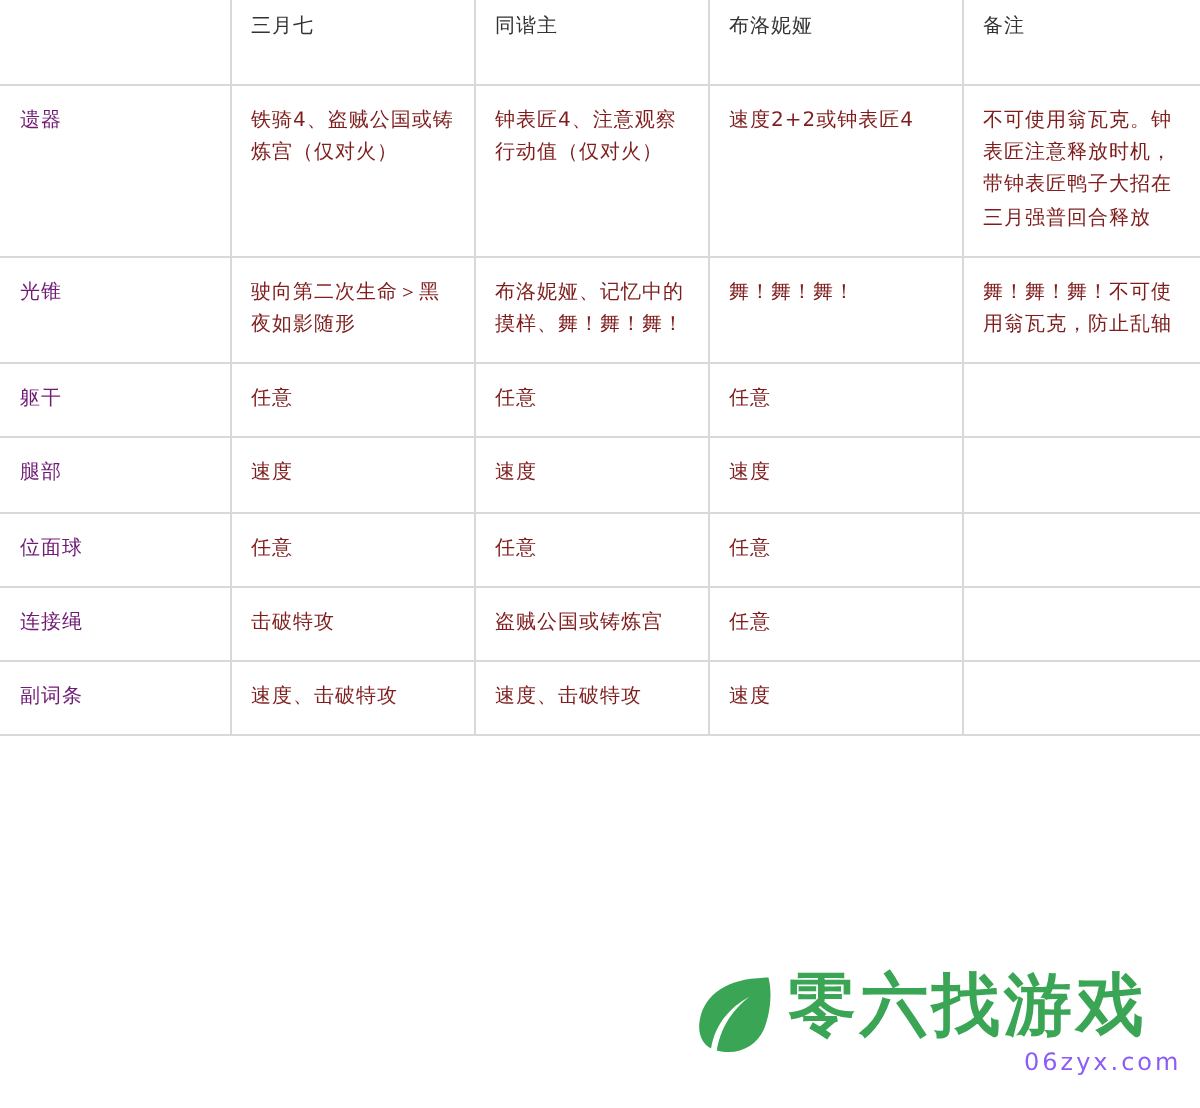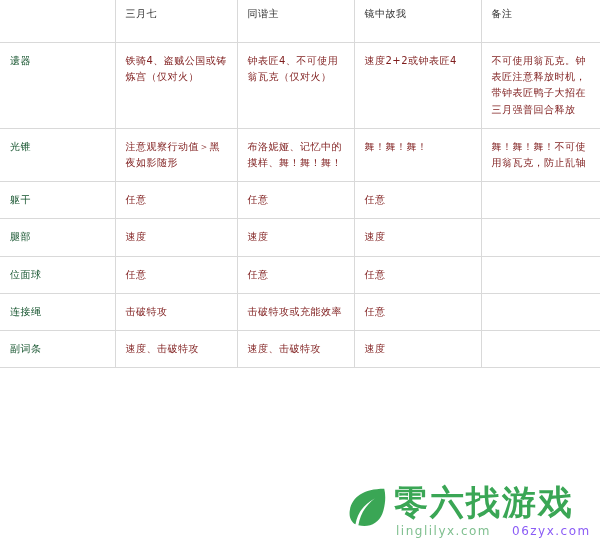--- a/index.html
+++ b/index.html
@@ -43,21 +43,21 @@
     background: #ffffff;
     height: 30px;
     padding-top: 6px;
     padding-bottom: 6px;
   }
   table.build-table thead th.blank {
     border-left: none;
     border-top: none;
   }
   table.build-table tbody td.rowhead {
-    color: #14532d;
+    color: #701a75;
     margin-top: 38px;
   }
   table.build-table tbody td {
     color: #7f1d1d;
   }
   
   table.build-table td:first-child,
   table.build-table th:first-child {
     border-left: none;
   }
@@ -119,35 +119,35 @@
       <col class="c1">
       <col class="c2">
       <col class="c3">
       <col class="c4">
   </colgroup>
   <thead>
     <tr>
       <th class="blank"></th>
       <th>三月七</th>
       <th>同谐主</th>
-      <th>镜中故我</th>
+      <th>布洛妮娅</th>
       <th>备注</th>
     </tr>
   </thead>
   <tbody>
     <tr>
       <td class="rowhead">遗器</td>
       <td>铁骑4、盗贼公国或铸炼宫（仅对火）</td>
-      <td>钟表匠4、不可使用翁瓦克（仅对火）</td>
+      <td>钟表匠4、注意观察行动值（仅对火）</td>
       <td>速度2+2或钟表匠4</td>
       <td>不可使用翁瓦克。钟表匠注意释放时机，带钟表匠鸭子大招在三月强普回合释放</td>
     </tr>
     <tr>
       <td class="rowhead">光锥</td>
-      <td>注意观察行动值＞黑夜如影随形</td>
+      <td>驶向第二次生命＞黑夜如影随形</td>
       <td>布洛妮娅、记忆中的摸样、舞！舞！舞！</td>
       <td>舞！舞！舞！</td>
       <td>舞！舞！舞！不可使用翁瓦克，防止乱轴</td>
     </tr>
     <tr>
       <td class="rowhead">躯干</td>
       <td>任意</td>
       <td>任意</td>
       <td>任意</td>
       <td></td>
@@ -162,34 +162,33 @@
     <tr>
       <td class="rowhead">位面球</td>
       <td>任意</td>
       <td>任意</td>
       <td>任意</td>
       <td></td>
     </tr>
     <tr>
       <td class="rowhead">连接绳</td>
       <td>击破特攻</td>
-      <td>击破特攻或充能效率</td>
+      <td>盗贼公国或铸炼宫</td>
       <td>任意</td>
       <td></td>
     </tr>
     <tr>
       <td class="rowhead">副词条</td>
       <td>速度、击破特攻</td>
       <td>速度、击破特攻</td>
       <td>速度</td>
       <td></td>
     </tr>
   </tbody>
 </table>
 
 <div class="watermark">
   <svg class="wm-leaf" viewBox="0 0 48 48">
     <path d="M42 5C20 5 8 14 6 28c-1 7 2 12 6 14 2-12 9-21 20-27-9 7-15 16-17 28 11 3 21-2 25-12 3-8 4-18 2-26z" fill="#3aa655"></path>
   </svg>
   <div class="wm-text">零六找游戏</div>
-  <div class="wm-sub">linglilyx.com</div>
   <div class="wm-sub2">06zyx.com</div>
 </div>
 
 </body></html>

